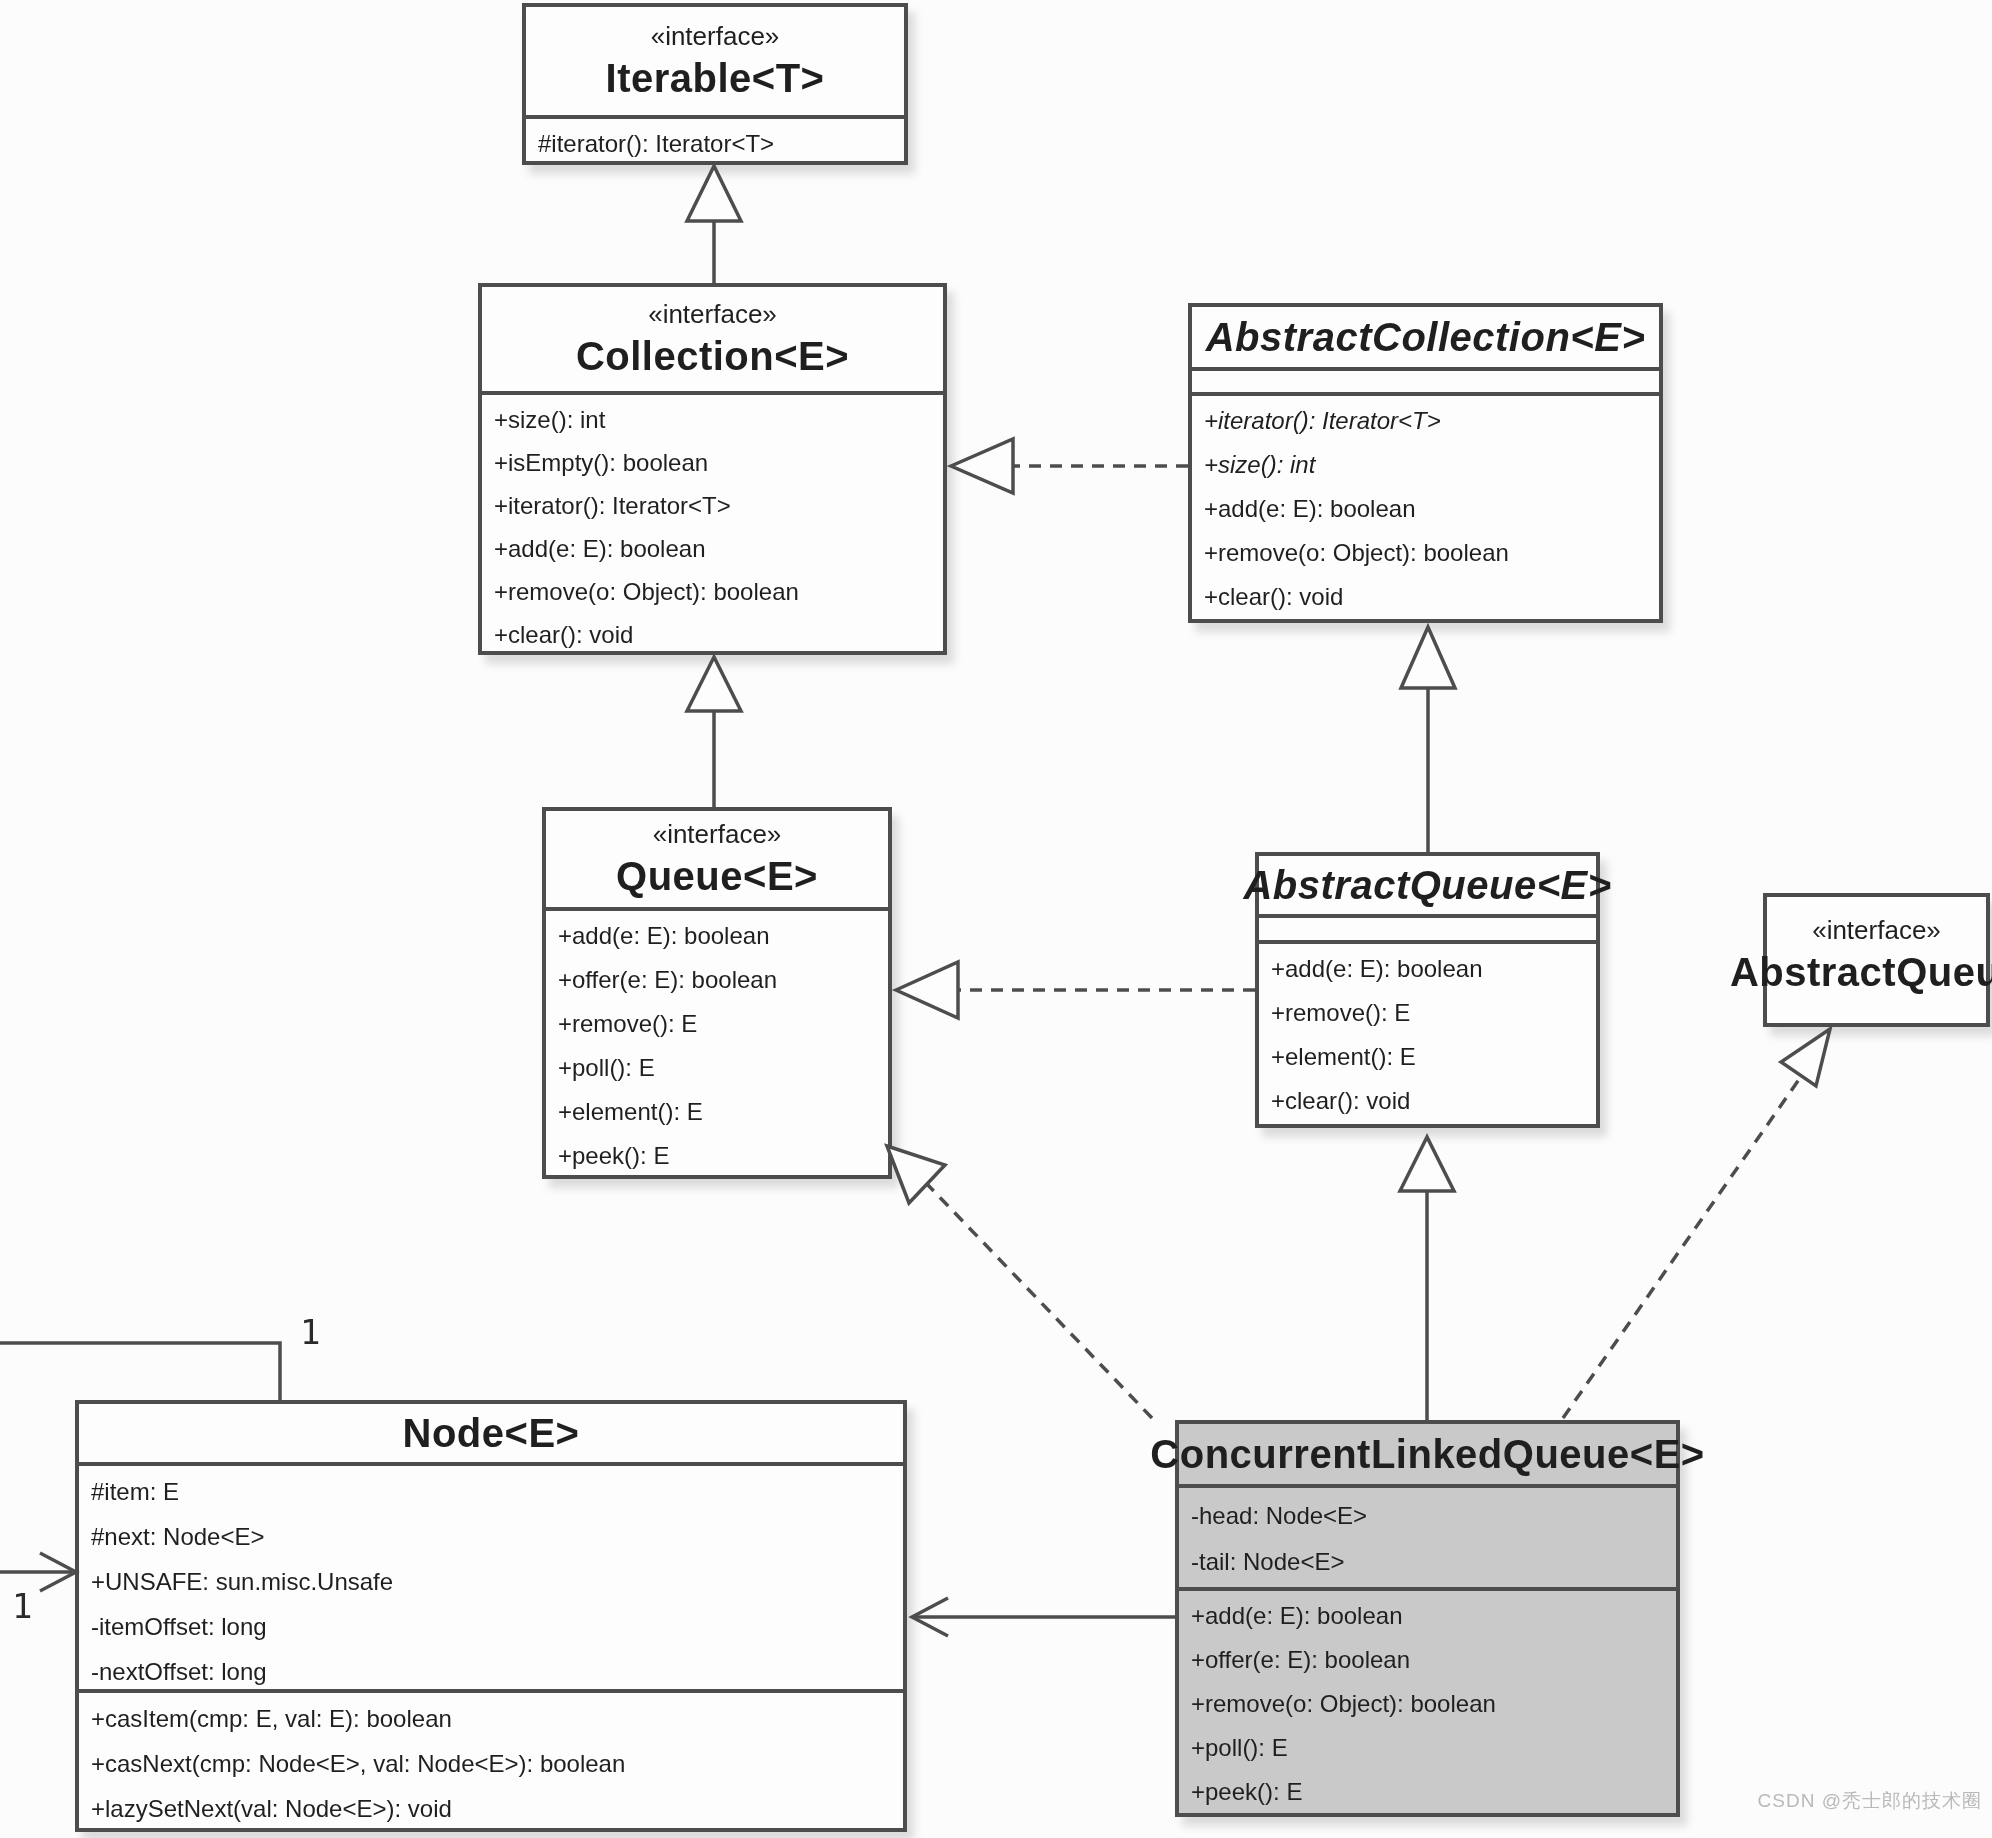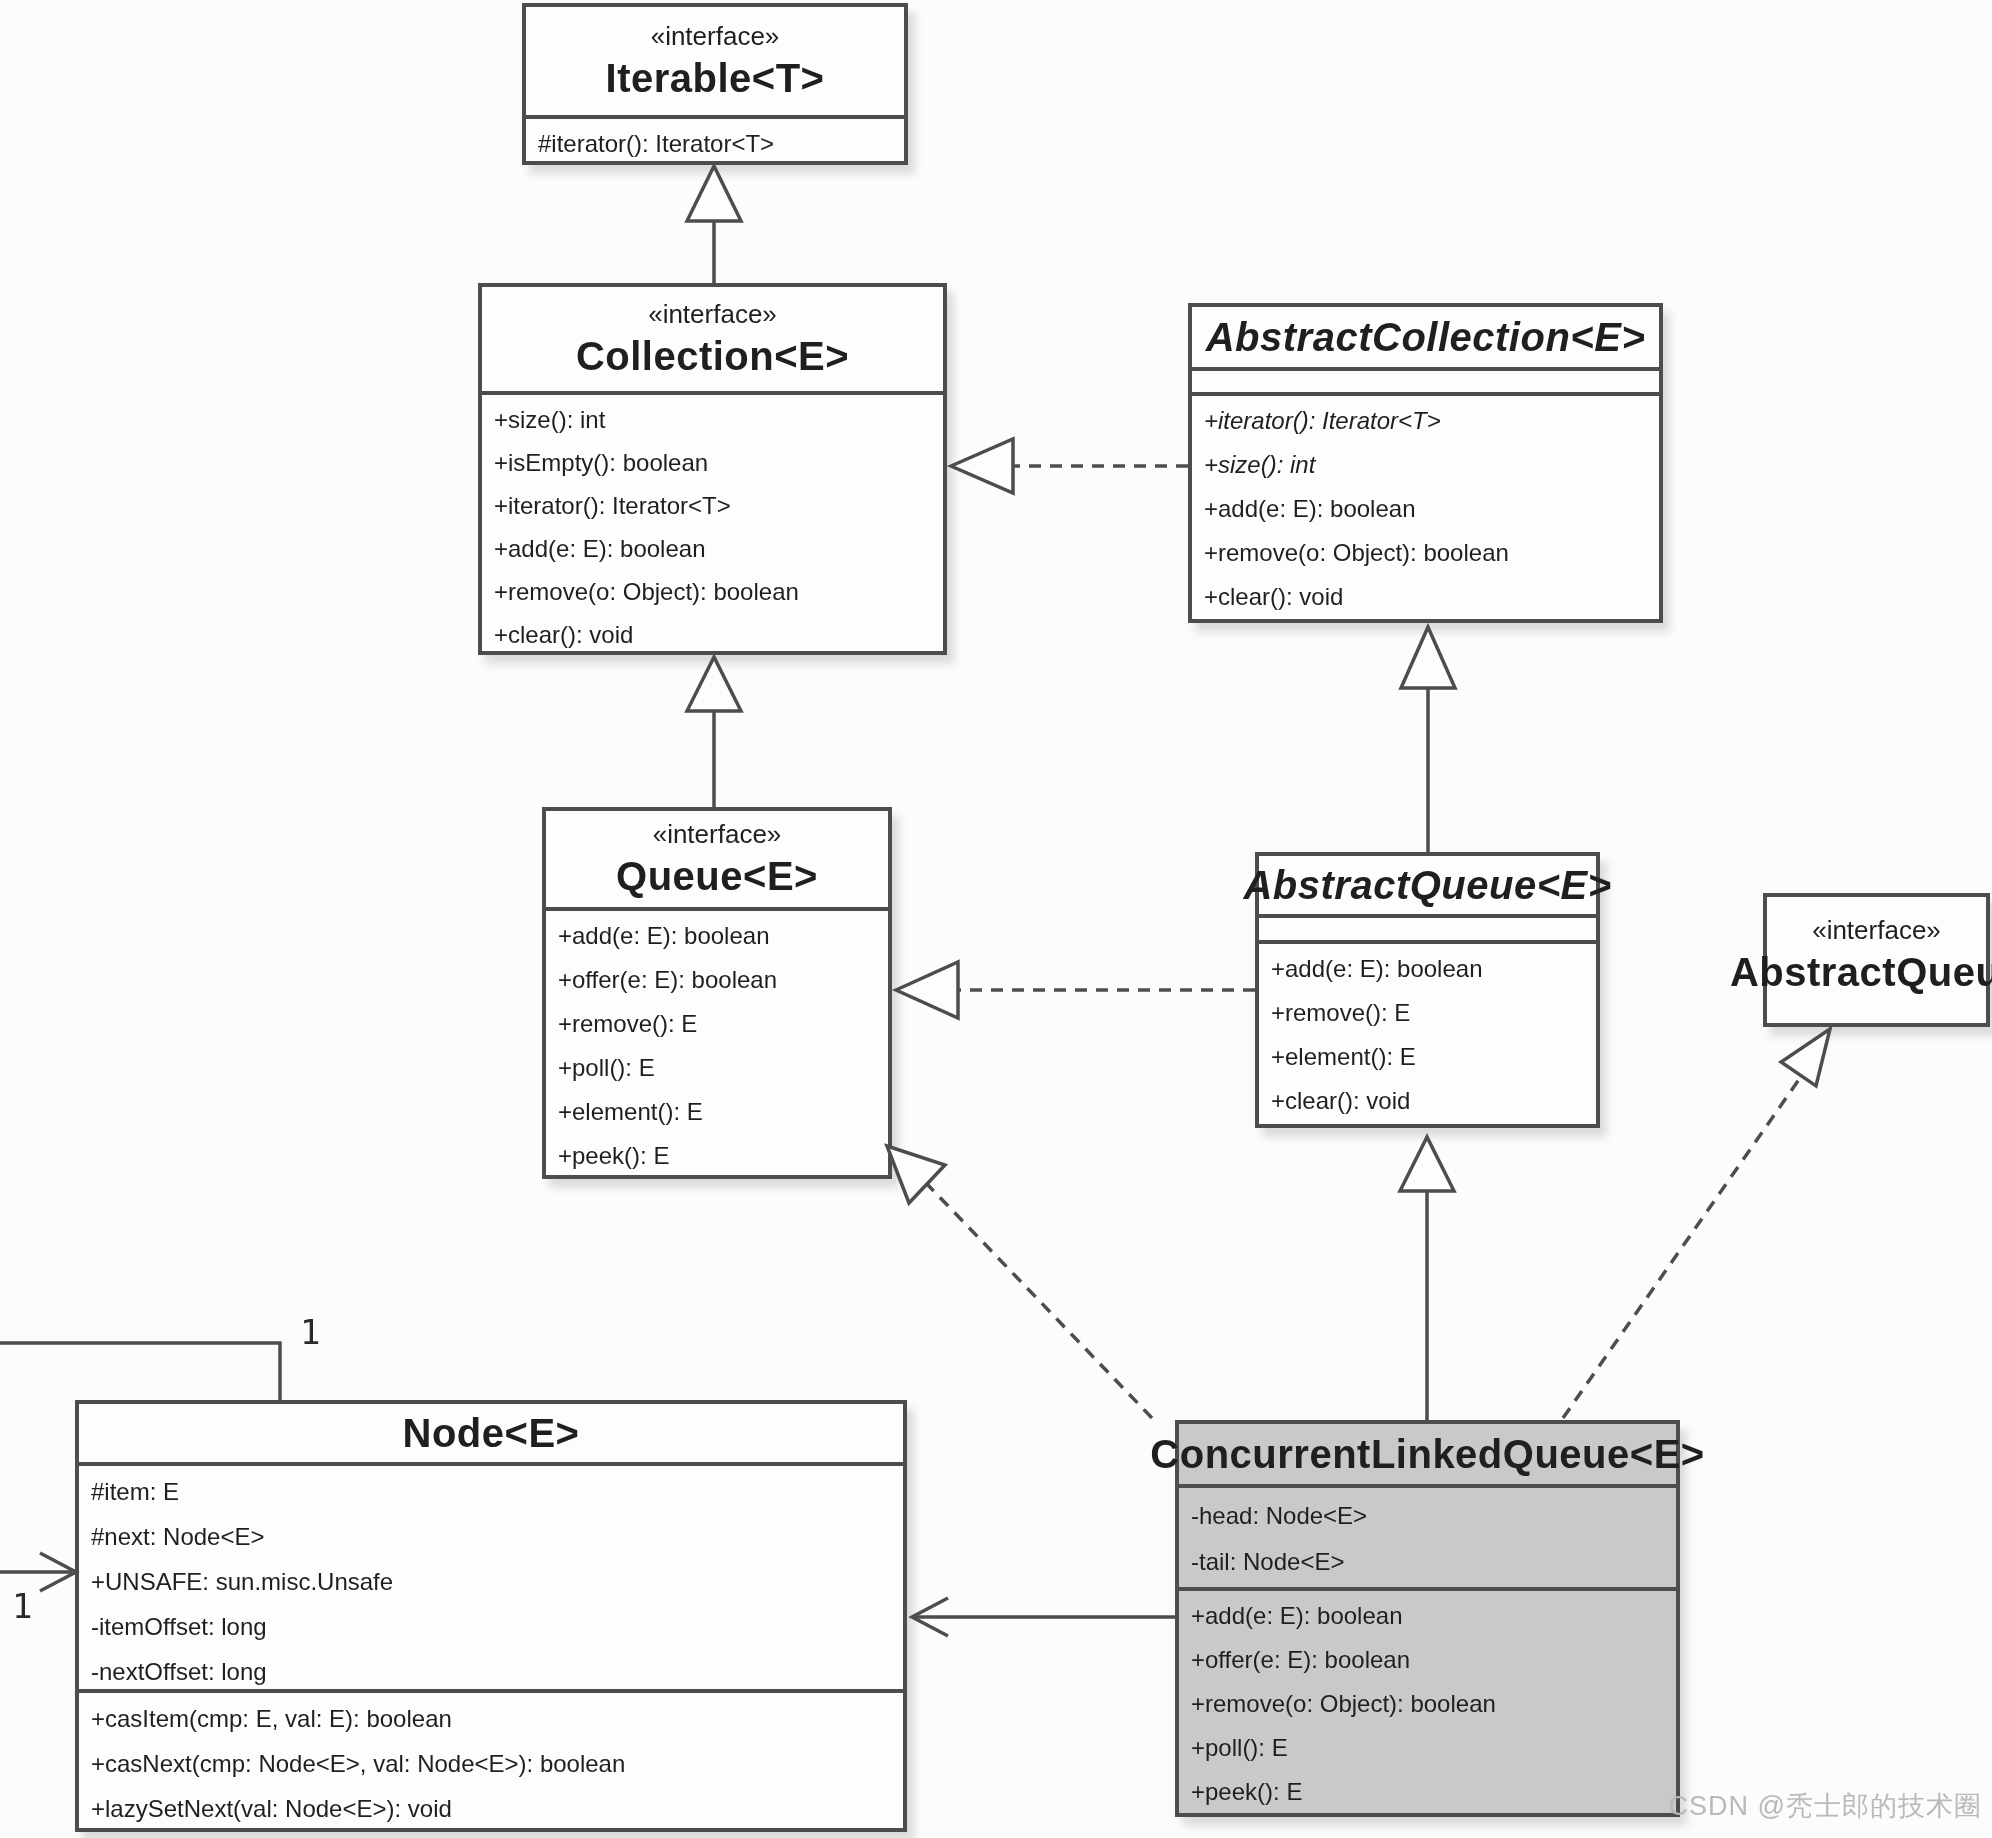--- a/index.html
+++ b/index.html
@@ -29,21 +29,21 @@
   .uml-attrs.empty{padding:0;}
   .uml-members{padding-top:3px;}
   .member{font-size:24px;line-height:44px;padding-left:12px;white-space:nowrap;}
   .lh43 .member{line-height:43px;}
   .lh45 .member{line-height:45px;}
   .lh46 .member{line-height:46px;}
   .it{font-style:italic;}
   .mult{position:absolute;z-index:4;font-size:34px;color:#2a2a2a;font-family:"DejaVu Sans Mono","Liberation Mono",monospace;}
   .watermark{
     position:absolute;z-index:5;right:10px;top:1788px;
-    font-size:27px;color:var(--wm,#b9b9b9);letter-spacing:1px;
+    font-size:19px;color:var(--wm,#b9b9b9);letter-spacing:1px;
   }
 </style>
 </head>
 <body>
 
 <div class="canvas">
 
   <svg class="connectors" width="1992" height="1838" viewBox="0 0 1992 1838">
     <g stroke="#4d4d4d" stroke-width="3.5" fill="none">
 

